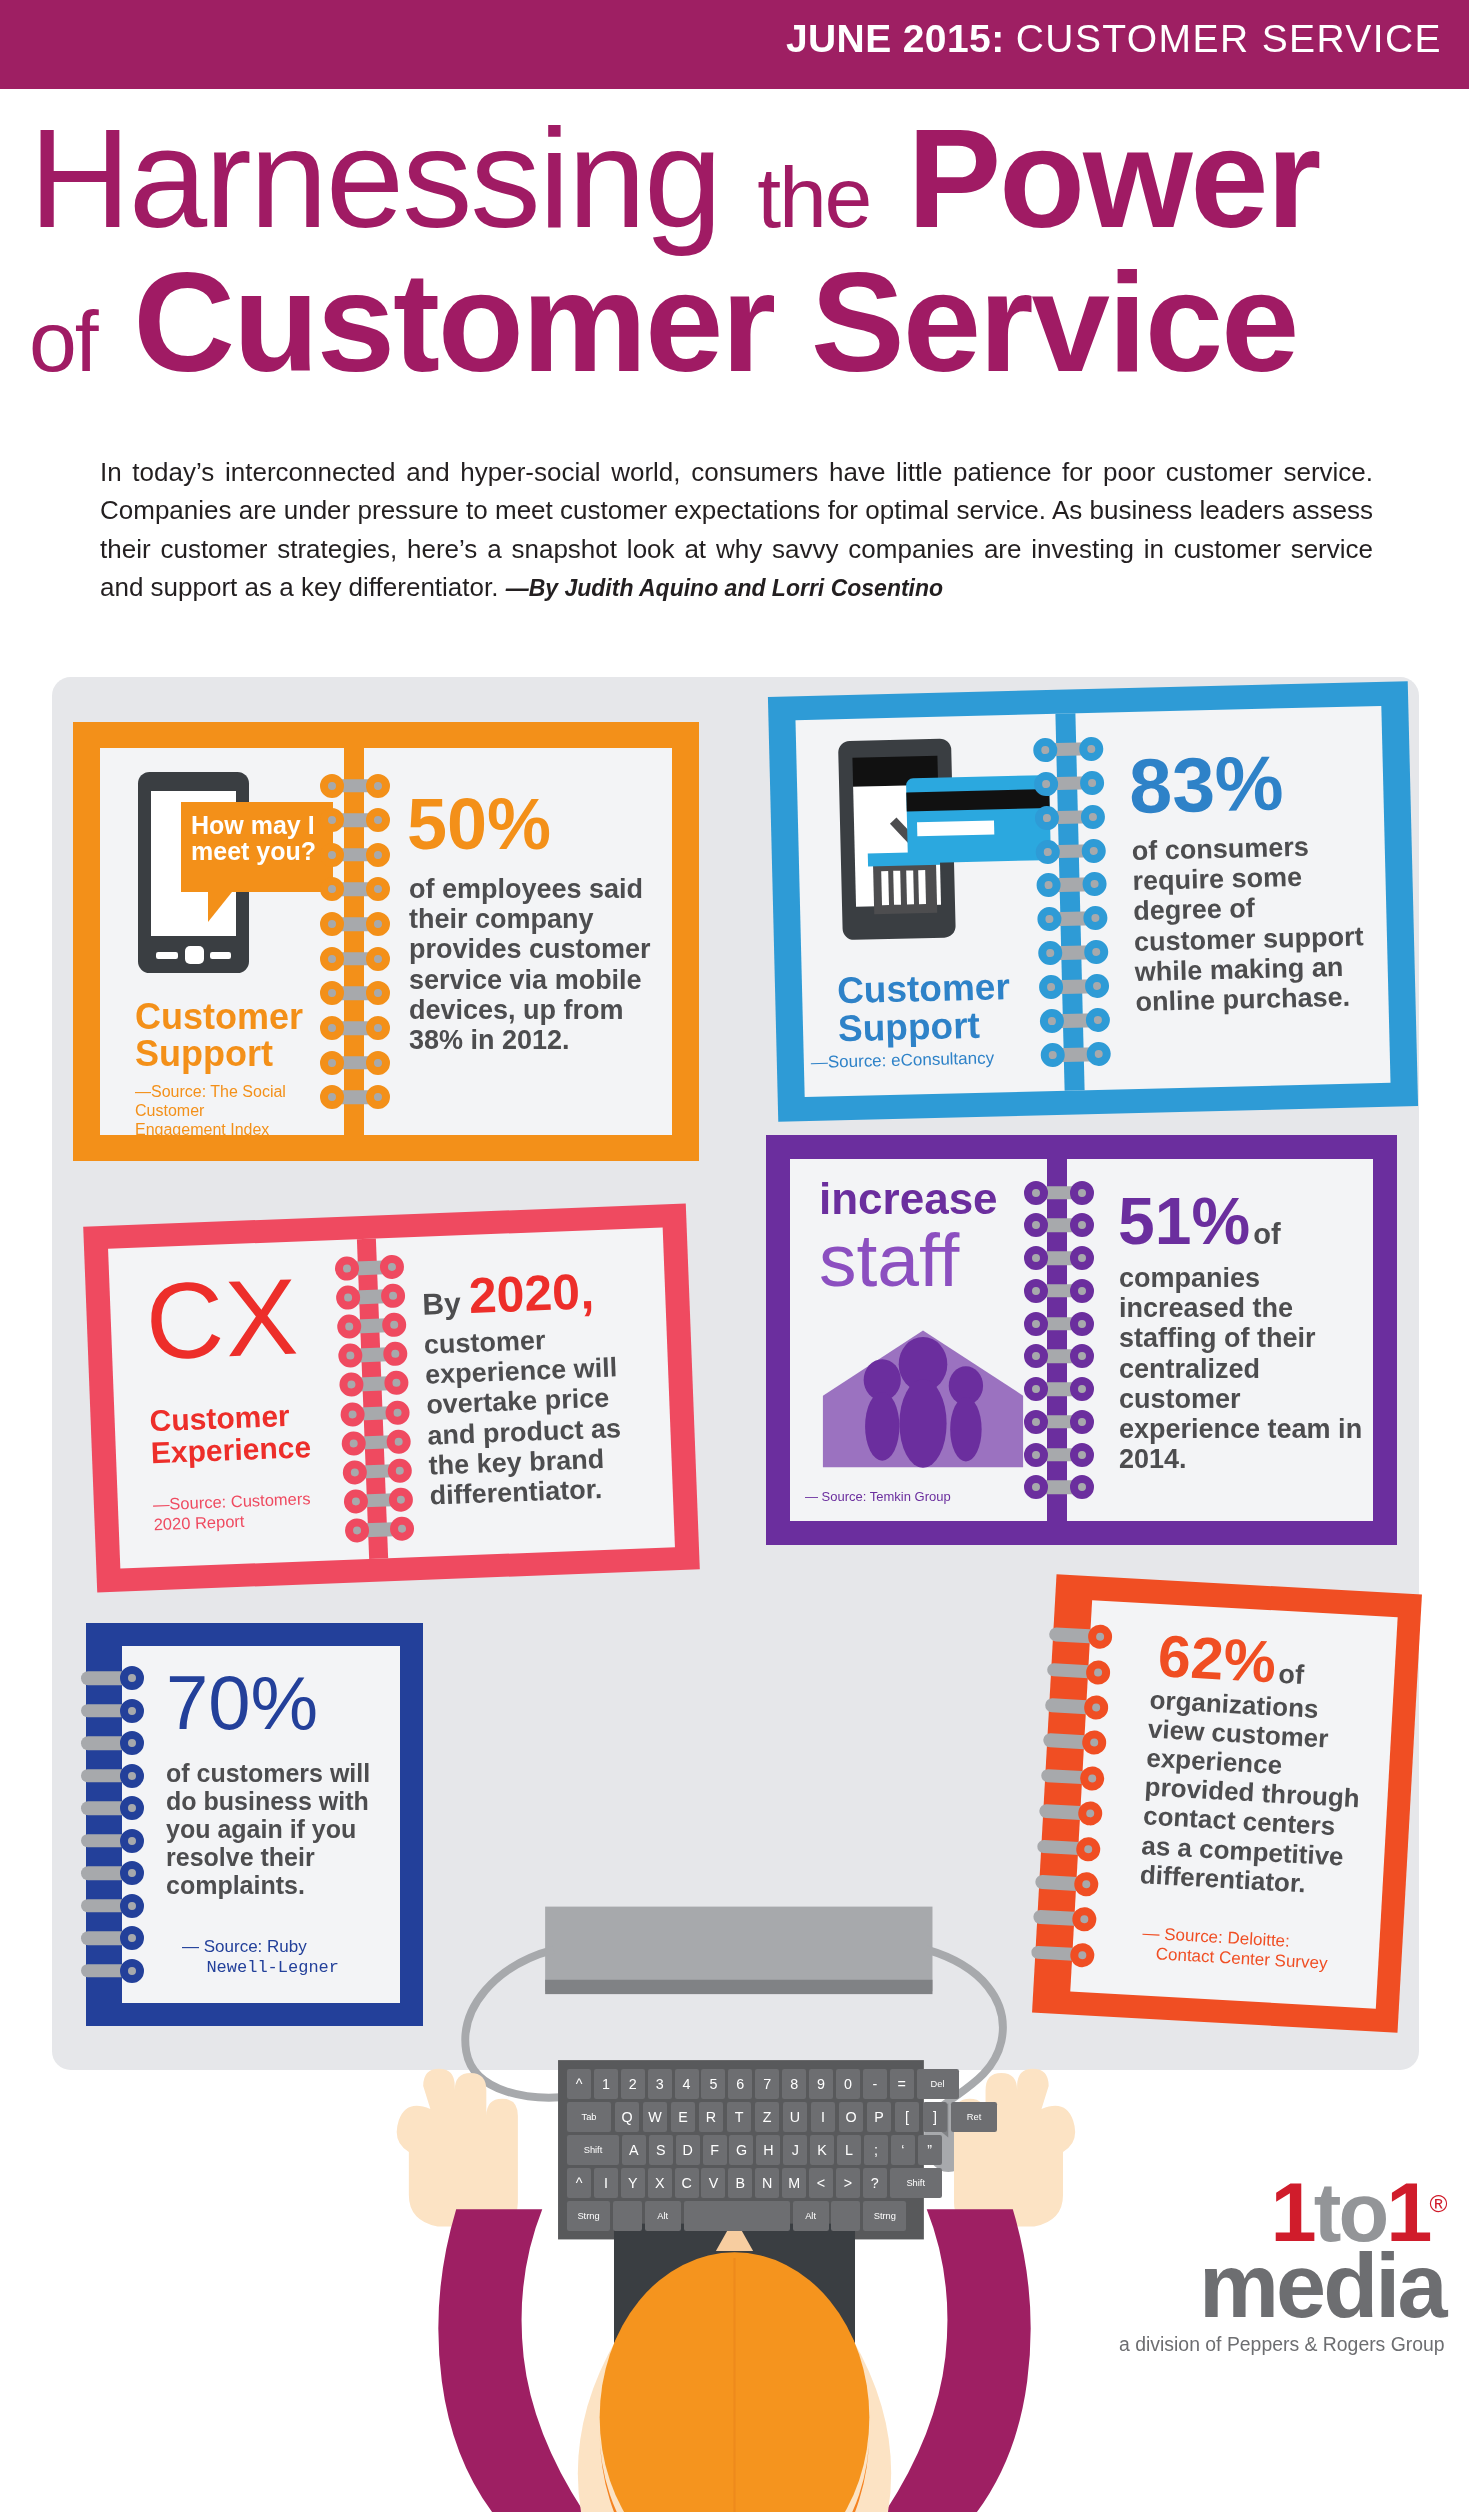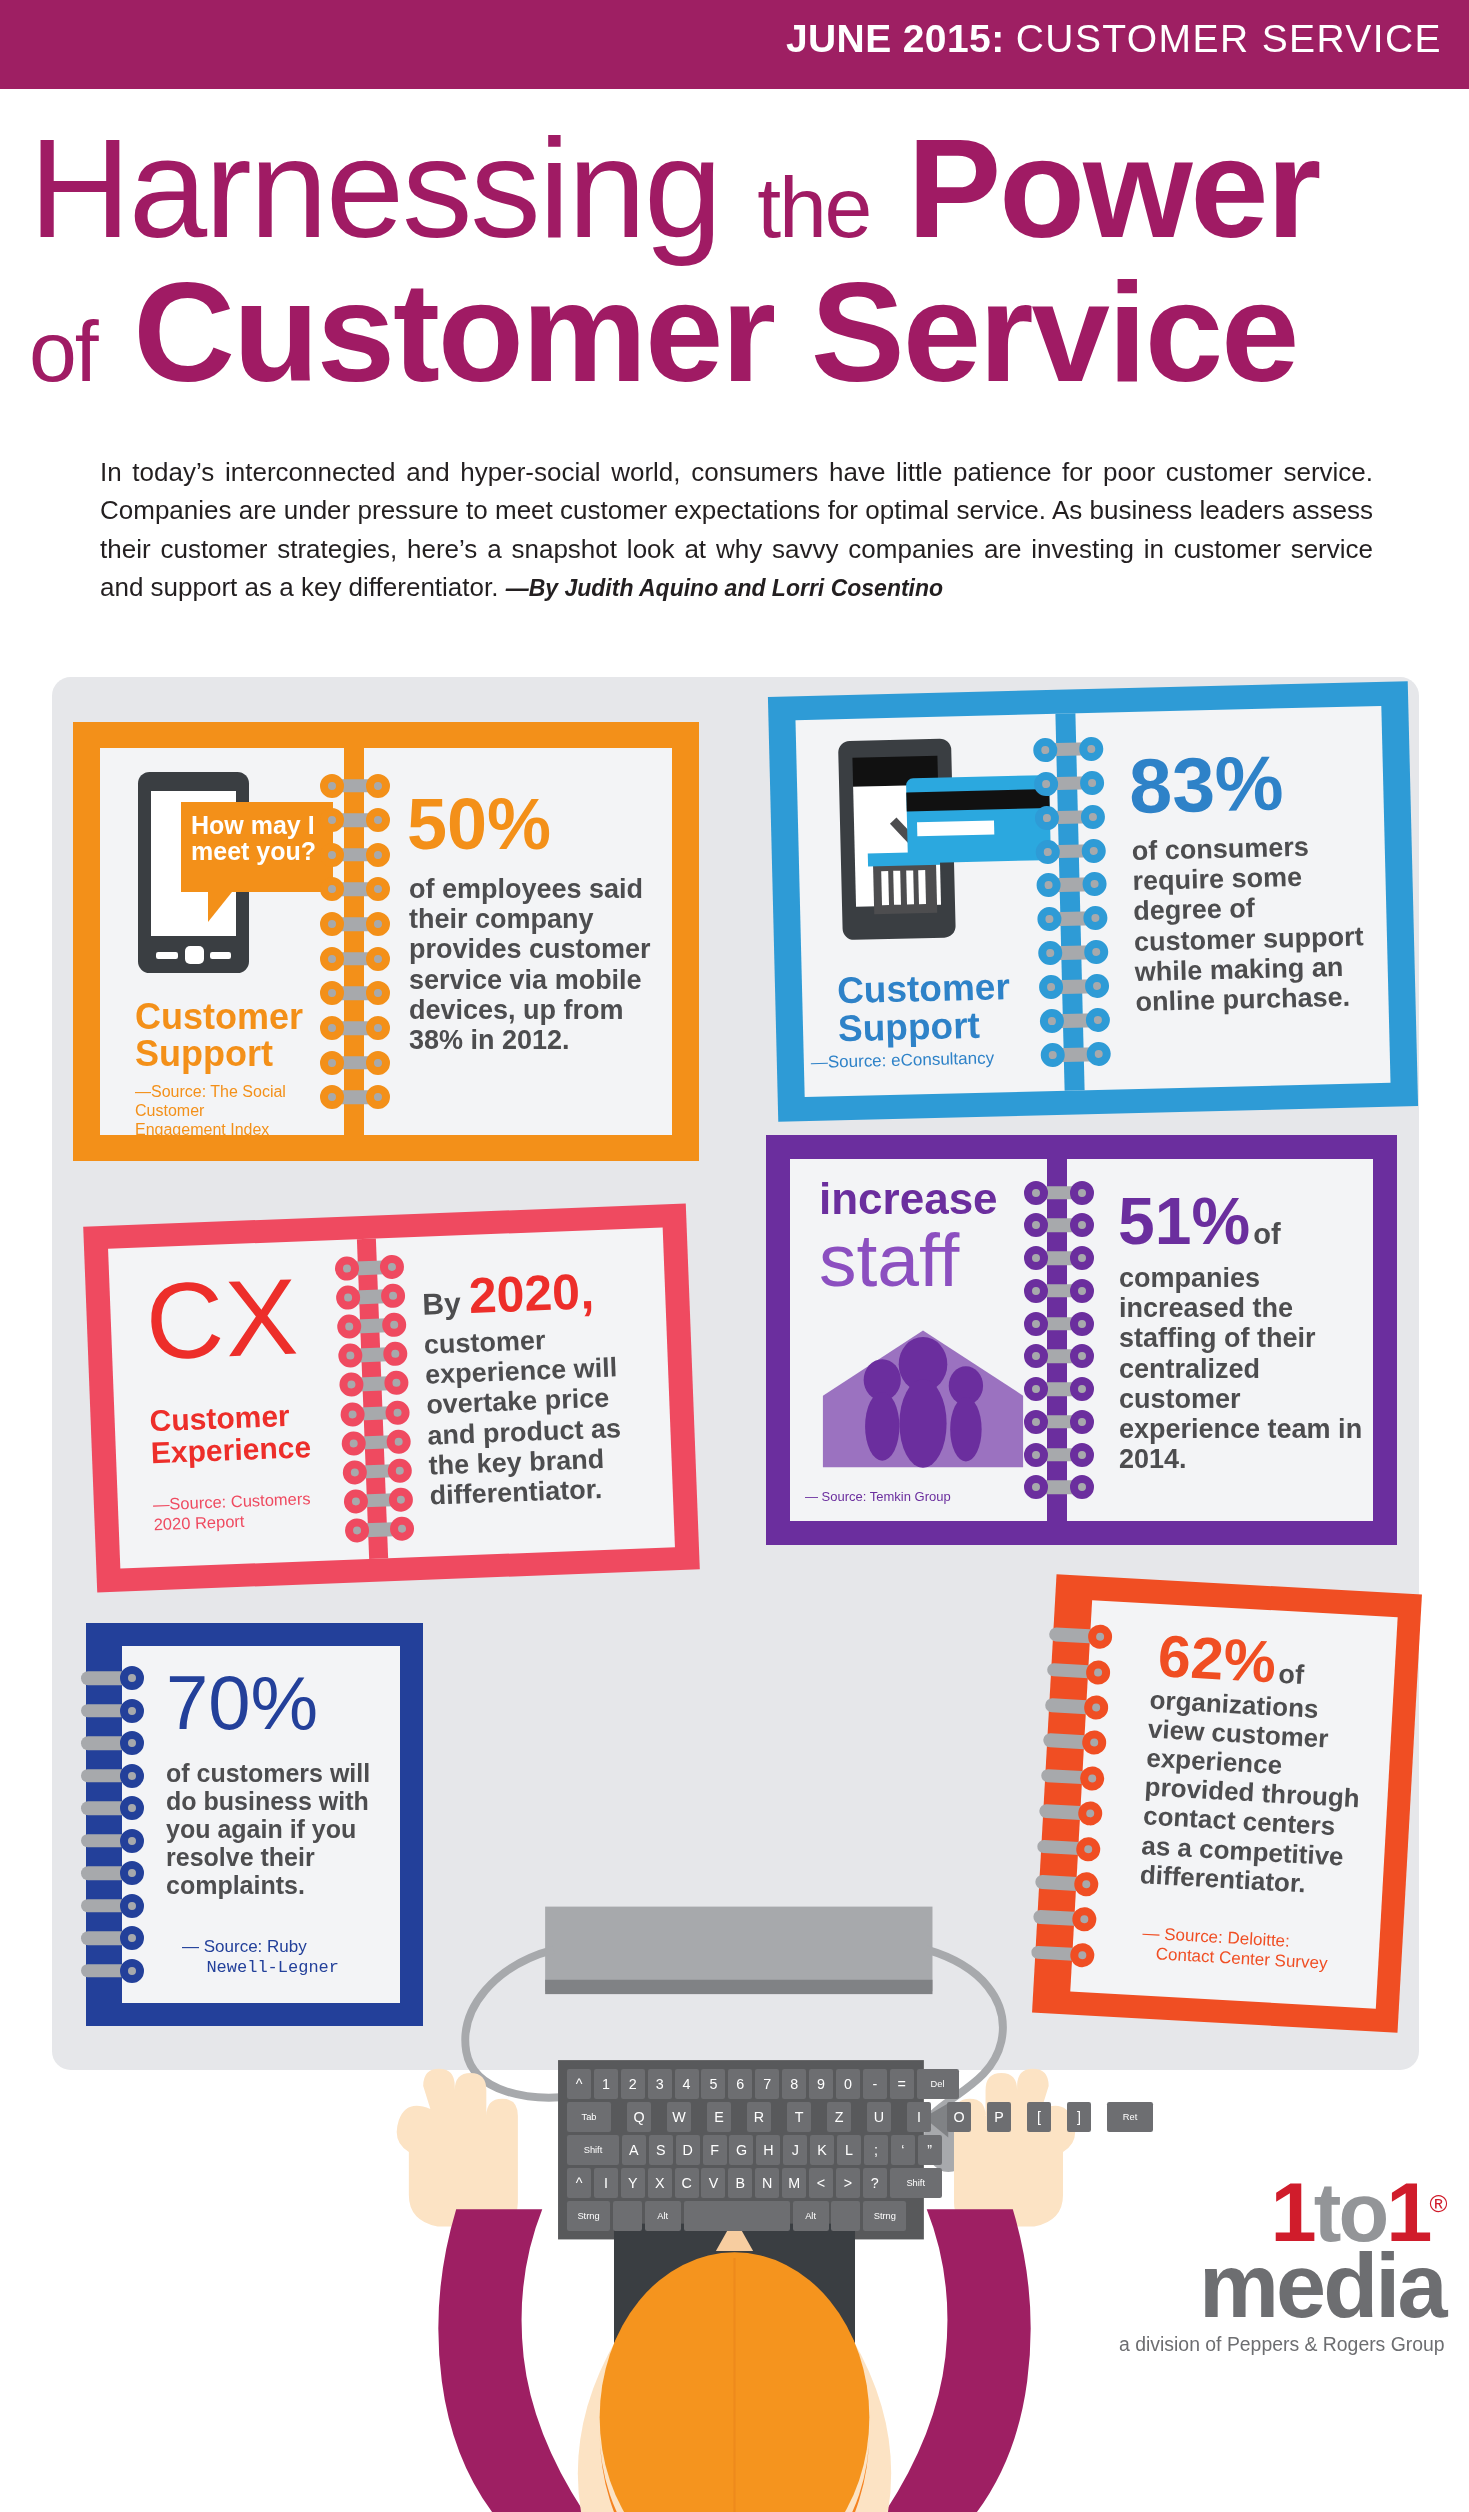--- a/index.html
+++ b/index.html
@@ -6,21 +6,21 @@
   body{font-family:"Liberation Sans","DejaVu Sans",sans-serif;}
   #page{position:relative;width:1469px;height:2512px;background:#ffffff;overflow:hidden;}
 
   
   .topbar{position:absolute;left:0;top:0;width:1469px;height:89px;background:#9E1F63;}
   .topbar .kicker{position:absolute;right:27px;top:17px;font-size:39px;letter-spacing:0.4px;color:#ffffff;white-space:nowrap;}
   .topbar .kicker b{font-weight:bold;}
   .topbar .kicker span{font-weight:300;letter-spacing:1.4px;}
 
   
-  .title{position:absolute;left:0;top:118px;width:1173px;}
+  .title{position:absolute;left:0;top:108px;width:1173px;}
   .title .l1,.title .l2{text-align:center;color:#A01B64;line-height:1.0;white-space:nowrap;}
   .title .l1{font-size:141px;letter-spacing:-2.2px;padding-left:29px;}
   .title .l2{font-size:141px;letter-spacing:-2.2px;margin-top:2.9px;padding-left:29px;}
   .thin{font-weight:300;font-stretch:condensed;}
   .fat{font-weight:bold;}
   .sm{font-size:86px;}
 
   
   .intro{position:absolute;left:100px;top:453px;width:1273px;font-size:26px;line-height:1.48;
          color:#231f20;text-align:justify;}
@@ -598,21 +598,21 @@
           <div style="flex: 0 0 24px; background: rgb(109, 110, 113); border-radius: 2.2px; color: rgb(255, 255, 255); display: flex; align-items: center; justify-content: center; font-size: 14.3px; font-family: &quot;Liberation Sans&quot;, sans-serif;">5</div>
           <div style="flex: 0 0 24px; background: rgb(109, 110, 113); border-radius: 2.2px; color: rgb(255, 255, 255); display: flex; align-items: center; justify-content: center; font-size: 14.3px; font-family: &quot;Liberation Sans&quot;, sans-serif;">6</div>
           <div style="flex: 0 0 24px; background: rgb(109, 110, 113); border-radius: 2.2px; color: rgb(255, 255, 255); display: flex; align-items: center; justify-content: center; font-size: 14.3px; font-family: &quot;Liberation Sans&quot;, sans-serif;">7</div>
           <div style="flex: 0 0 24px; background: rgb(109, 110, 113); border-radius: 2.2px; color: rgb(255, 255, 255); display: flex; align-items: center; justify-content: center; font-size: 14.3px; font-family: &quot;Liberation Sans&quot;, sans-serif;">8</div>
           <div style="flex: 0 0 24px; background: rgb(109, 110, 113); border-radius: 2.2px; color: rgb(255, 255, 255); display: flex; align-items: center; justify-content: center; font-size: 14.3px; font-family: &quot;Liberation Sans&quot;, sans-serif;">9</div>
           <div style="flex: 0 0 24px; background: rgb(109, 110, 113); border-radius: 2.2px; color: rgb(255, 255, 255); display: flex; align-items: center; justify-content: center; font-size: 14.3px; font-family: &quot;Liberation Sans&quot;, sans-serif;">0</div>
           <div style="flex: 0 0 24px; background: rgb(109, 110, 113); border-radius: 2.2px; color: rgb(255, 255, 255); display: flex; align-items: center; justify-content: center; font-size: 14.3px; font-family: &quot;Liberation Sans&quot;, sans-serif;">-</div>
           <div style="flex: 0 0 24px; background: rgb(109, 110, 113); border-radius: 2.2px; color: rgb(255, 255, 255); display: flex; align-items: center; justify-content: center; font-size: 14.3px; font-family: &quot;Liberation Sans&quot;, sans-serif;">=</div>
           <div style="flex: 0 0 42px; background: rgb(109, 110, 113); border-radius: 2.2px; color: rgb(255, 255, 255); display: flex; align-items: center; justify-content: center; font-size: 9.3px; font-family: &quot;Liberation Sans&quot;, sans-serif;">Del</div>
         </div>
-        <div style="display: flex; gap: 16px; height: 30px; align-items: stretch;">
+        <div style="display: flex; gap: 4px; height: 30px; align-items: stretch;">
           <div style="flex: 0 0 44px; background: rgb(109, 110, 113); border-radius: 2.2px; color: rgb(255, 255, 255); display: flex; align-items: center; justify-content: center; font-size: 9.3px; font-family: &quot;Liberation Sans&quot;, sans-serif;">Tab</div>
           <div style="flex: 0 0 24px; background: rgb(109, 110, 113); border-radius: 2.2px; color: rgb(255, 255, 255); display: flex; align-items: center; justify-content: center; font-size: 14.3px; font-family: &quot;Liberation Sans&quot;, sans-serif;">Q</div>
           <div style="flex: 0 0 24px; background: rgb(109, 110, 113); border-radius: 2.2px; color: rgb(255, 255, 255); display: flex; align-items: center; justify-content: center; font-size: 14.3px; font-family: &quot;Liberation Sans&quot;, sans-serif;">W</div>
           <div style="flex: 0 0 24px; background: rgb(109, 110, 113); border-radius: 2.2px; color: rgb(255, 255, 255); display: flex; align-items: center; justify-content: center; font-size: 14.3px; font-family: &quot;Liberation Sans&quot;, sans-serif;">E</div>
           <div style="flex: 0 0 24px; background: rgb(109, 110, 113); border-radius: 2.2px; color: rgb(255, 255, 255); display: flex; align-items: center; justify-content: center; font-size: 14.3px; font-family: &quot;Liberation Sans&quot;, sans-serif;">R</div>
           <div style="flex: 0 0 24px; background: rgb(109, 110, 113); border-radius: 2.2px; color: rgb(255, 255, 255); display: flex; align-items: center; justify-content: center; font-size: 14.3px; font-family: &quot;Liberation Sans&quot;, sans-serif;">T</div>
           <div style="flex: 0 0 24px; background: rgb(109, 110, 113); border-radius: 2.2px; color: rgb(255, 255, 255); display: flex; align-items: center; justify-content: center; font-size: 14.3px; font-family: &quot;Liberation Sans&quot;, sans-serif;">Z</div>
           <div style="flex: 0 0 24px; background: rgb(109, 110, 113); border-radius: 2.2px; color: rgb(255, 255, 255); display: flex; align-items: center; justify-content: center; font-size: 14.3px; font-family: &quot;Liberation Sans&quot;, sans-serif;">U</div>
           <div style="flex: 0 0 24px; background: rgb(109, 110, 113); border-radius: 2.2px; color: rgb(255, 255, 255); display: flex; align-items: center; justify-content: center; font-size: 14.3px; font-family: &quot;Liberation Sans&quot;, sans-serif;">I</div>
           <div style="flex: 0 0 24px; background: rgb(109, 110, 113); border-radius: 2.2px; color: rgb(255, 255, 255); display: flex; align-items: center; justify-content: center; font-size: 14.3px; font-family: &quot;Liberation Sans&quot;, sans-serif;">O</div>

